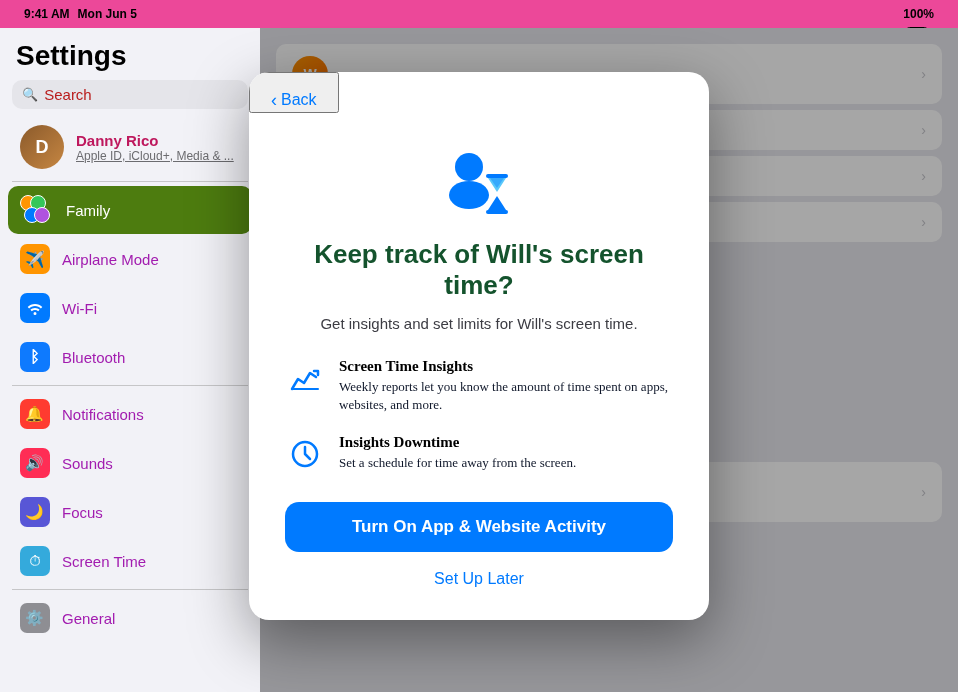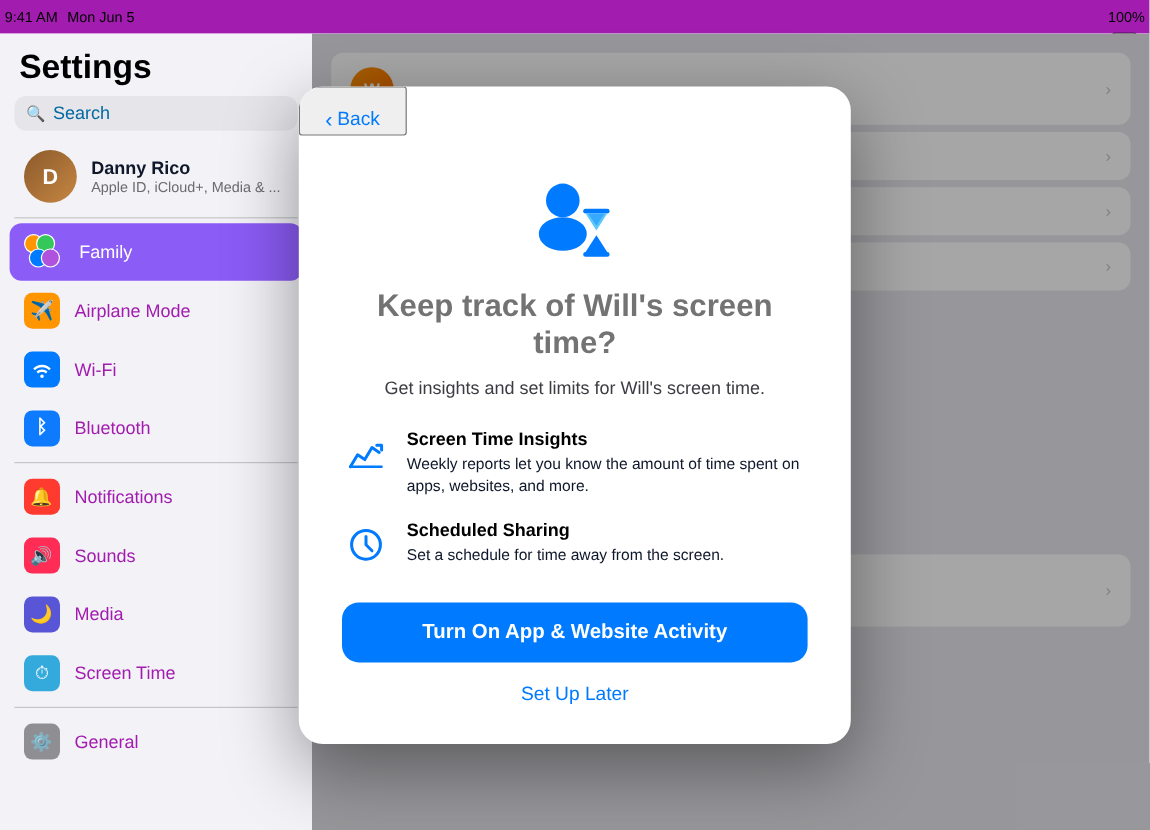--- a/index.html
+++ b/index.html
@@ -19,25 +19,25 @@
       background: #f2f2f7;
       position: relative;
       overflow: hidden;
     }
 
     
     .status-bar {
       display: flex;
       justify-content: space-between;
       align-items: center;
-      padding: 4px 4px;
+      padding: 4px 24px;
       height: 28px;
-      background: #a21caf;
+      background: #ec4899;
       font-size: 12px;
-      font-weight: 400;
+      font-weight: 700;
       color: #000;
     }
     .status-bar-left { display: flex; gap: 8px; align-items: center; }
     .status-bar-right { display: flex; gap: 6px; align-items: center; flex-direction: column; }
 
     
     .main-layout {
       display: flex;
       height: calc(692px - 28px);
       position: relative;
@@ -60,21 +60,21 @@
     .search-bar {
       margin: 0 12px 8px 12px;
       background: #e5e5ea;
       border-radius: 10px;
       display: flex;
       align-items: center;
       padding: 6px 10px;
       gap: 6px;
     }
     .search-bar-icon { color: #8e8e93; font-size: 13px; }
-    .search-bar-text { color: #0369a1; font-size: 15px; }
+    .search-bar-text { color: #b91c1c; font-size: 15px; }
 
     .account-row {
       display: flex;
       align-items: center;
       gap: 12px;
       padding: 8px 12px;
       margin: 0 8px 4px 8px;
       border-radius: 10px;
     }
     .account-avatar {
@@ -84,34 +84,34 @@
       background: linear-gradient(135deg, #8b5a2b, #c68642);
       display: flex;
       align-items: center;
       justify-content: center;
       color: white;
       font-size: 18px;
       font-weight: bold;
       flex-shrink: 0;
     }
     .account-info { flex: 1; }
-    .account-name { font-size: 15px; font-weight: 600; color: #0f172a; }
-    .account-subtitle { font-size: 12px; color: #6c6c70; }
+    .account-name { font-size: 15px; font-weight: 600; color: #be185d; }
+    .account-subtitle { font-size: 12px; color: #6c6c70; text-decoration: underline; }
 
     .sidebar-item {
       display: flex;
       align-items: center;
       gap: 12px;
       padding: 9px 12px;
       margin: 1px 8px;
       border-radius: 10px;
       cursor: pointer;
     }
     .sidebar-item.active {
-      background: #8b5cf6;
+      background: #4d7c0f;
     }
     .sidebar-item.active .item-label { color: white; }
     .item-icon {
       width: 30px;
       height: 30px;
       border-radius: 7px;
       display: flex;
       align-items: center;
       justify-content: center;
       font-size: 16px;
@@ -220,21 +220,21 @@
     }
     .modal-icon-svg {
       width: 80px;
       height: 70px;
     }
 
     .modal-title {
       font-size: 26px;
       font-weight: 700;
       text-align: center;
-      color: #737373;
+      color: #14532d;
       line-height: 1.2;
       margin-bottom: 12px;
     }
     .modal-subtitle {
       font-size: 15px;
       text-align: center;
       color: #3c3c43;
       margin-bottom: 24px;
       line-height: 1.4;
     }
@@ -249,21 +249,21 @@
     .feature-icon {
       width: 40px;
       height: 40px;
       flex-shrink: 0;
       display: flex;
       align-items: center;
       justify-content: center;
       color: #007aff;
       font-size: 22px;
     }
-    .feature-text { flex: 1; }
+    .feature-text { flex: 1; font-family: Liberation Serif, serif; }
     .feature-title { font-size: 15px; font-weight: 600; color: #000; margin-bottom: 3px; }
     .feature-desc { font-size: 13px; color: #0f172a; line-height: 1.4; }
 
     .primary-button {
       display: block;
       width: 100%;
       padding: 15px;
       background: #007aff;
       color: white;
       text-align: center;
@@ -397,21 +397,21 @@
         <span class="item-label">Notifications</span>
       </div>
 
       <div class="sidebar-item">
         <div class="item-icon pink" style="color:white; font-size:15px;">🔊</div>
         <span class="item-label">Sounds</span>
       </div>
 
       <div class="sidebar-item">
         <div class="item-icon purple" style="color:white; font-size:15px;">🌙</div>
-        <span class="item-label">Media</span>
+        <span class="item-label">Focus</span>
       </div>
 
       <div class="sidebar-item">
         <div class="item-icon indigo" style="color:white; font-size:15px;">⏱</div>
         <span class="item-label">Screen Time</span>
       </div>
 
       <div class="sidebar-divider"></div>
 
       <div class="sidebar-item">
@@ -508,21 +508,21 @@
           <div class="feature-item">
             <div class="feature-icon">
               <svg width="34" height="34" viewBox="0 0 34 34" fill="none">
                 <circle cx="17" cy="17" r="12" stroke="#007aff" stroke-width="2.5" fill="none"></circle>
                 <path d="M17 10 L17 17 L22 22" stroke="#007aff" stroke-width="2.5" stroke-linecap="round" stroke-linejoin="round"></path>
 
                 <circle cx="17" cy="17" r="12" stroke="#007aff" stroke-width="2" fill="none" stroke-dasharray="3 3" opacity="0.4"></circle>
               </svg>
             </div>
             <div class="feature-text">
-              <div class="feature-title">Scheduled Sharing</div>
+              <div class="feature-title">Insights Downtime</div>
               <div class="feature-desc">Set a schedule for time away from the screen.</div>
             </div>
           </div>
         </div>
 
         <button class="primary-button">Turn On App &amp; Website Activity</button>
 
         <button class="secondary-button">Set Up Later</button>
       </div>
     </div>

